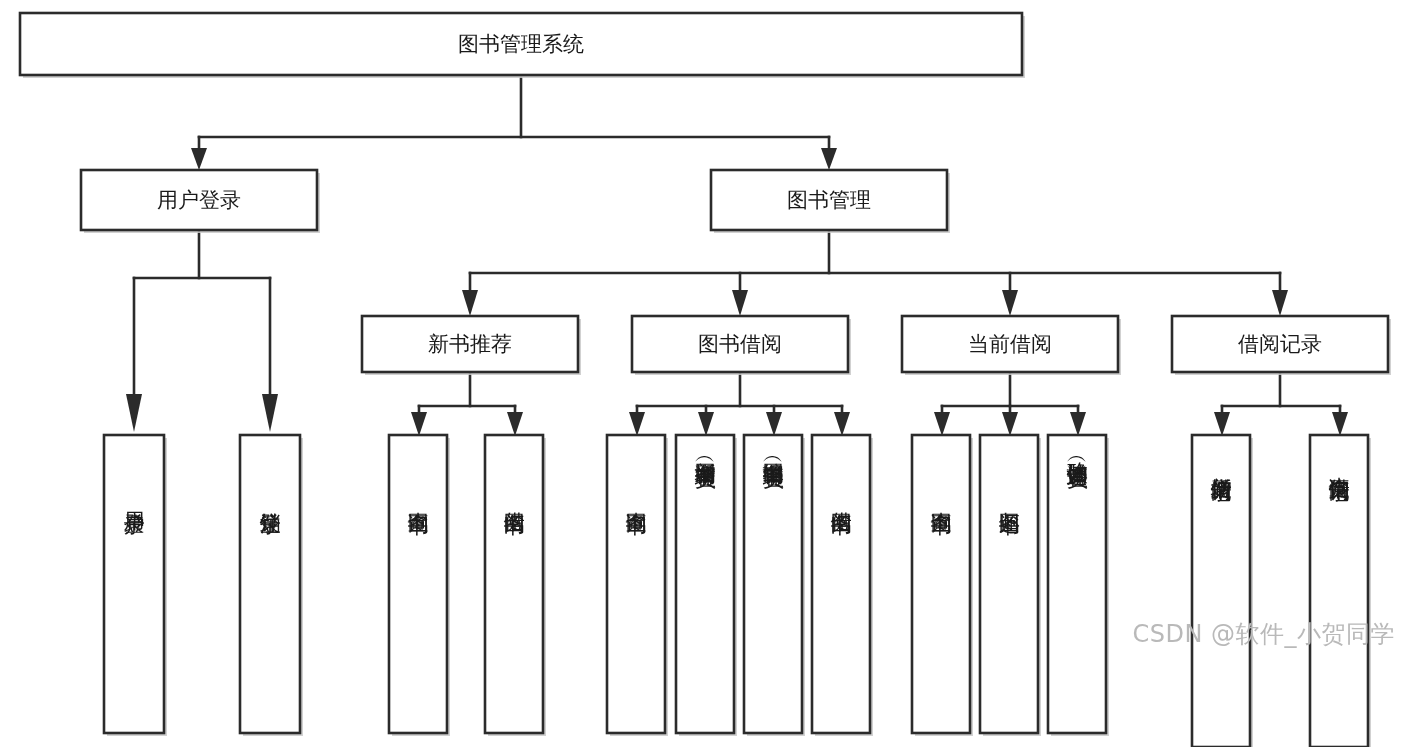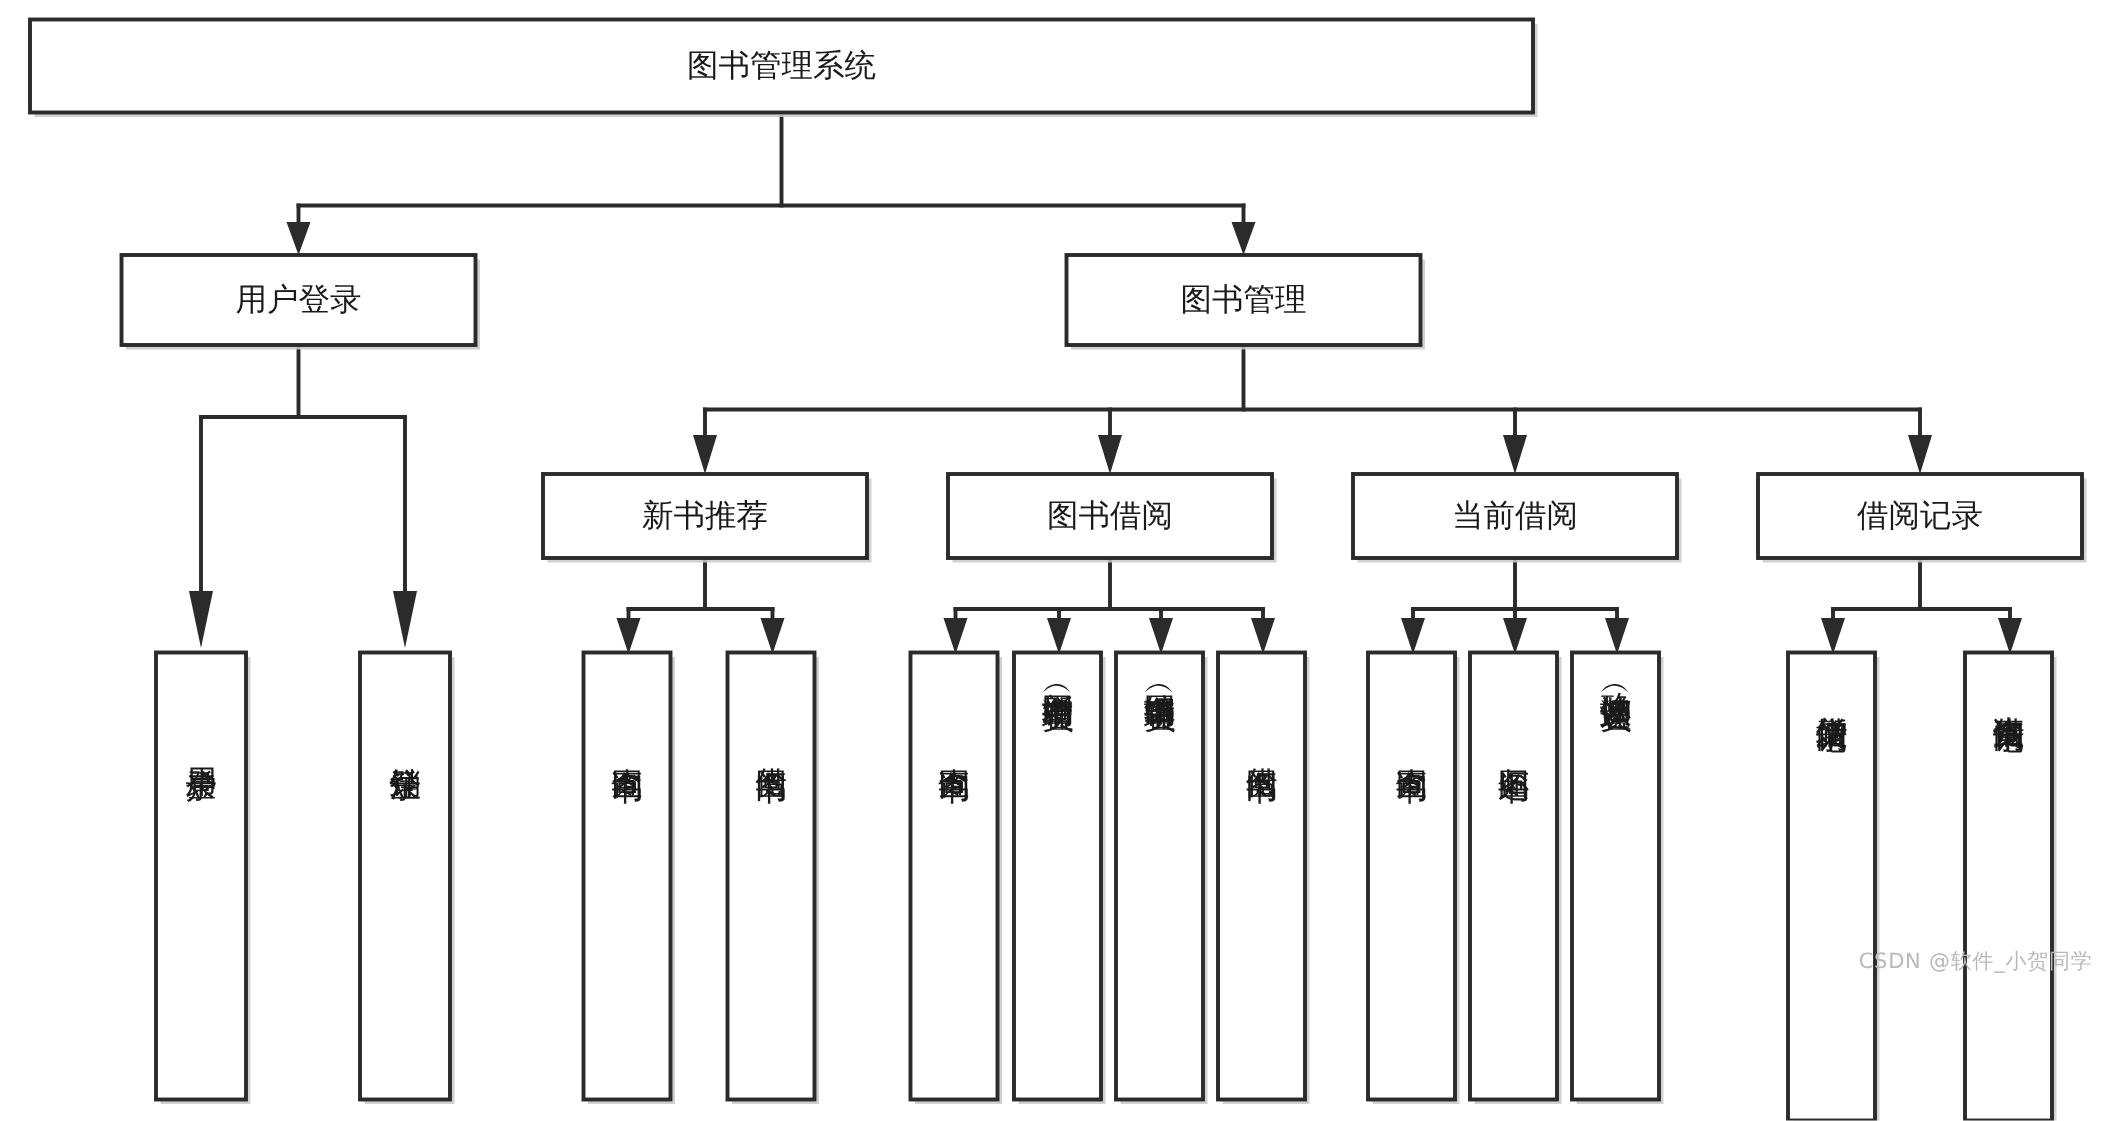--- a/index.html
+++ b/index.html
@@ -69,21 +69,21 @@
     line-height: 1.06;
     color: #1a1a1a;
     letter-spacing: 1px;
     white-space: nowrap;
   }
   .watermark {
     position: absolute;
     right: 10px;
     bottom: 4px;
     font-family: "DejaVu Sans", "Liberation Sans", sans-serif;
-    font-size: 14px;
+    font-size: 24px;
     color: #b9b9b9;
     white-space: nowrap;
     letter-spacing: 0.5px;
   }
 </style>
 </head>
 <body>
 
 <div id="diagram-root">
 

